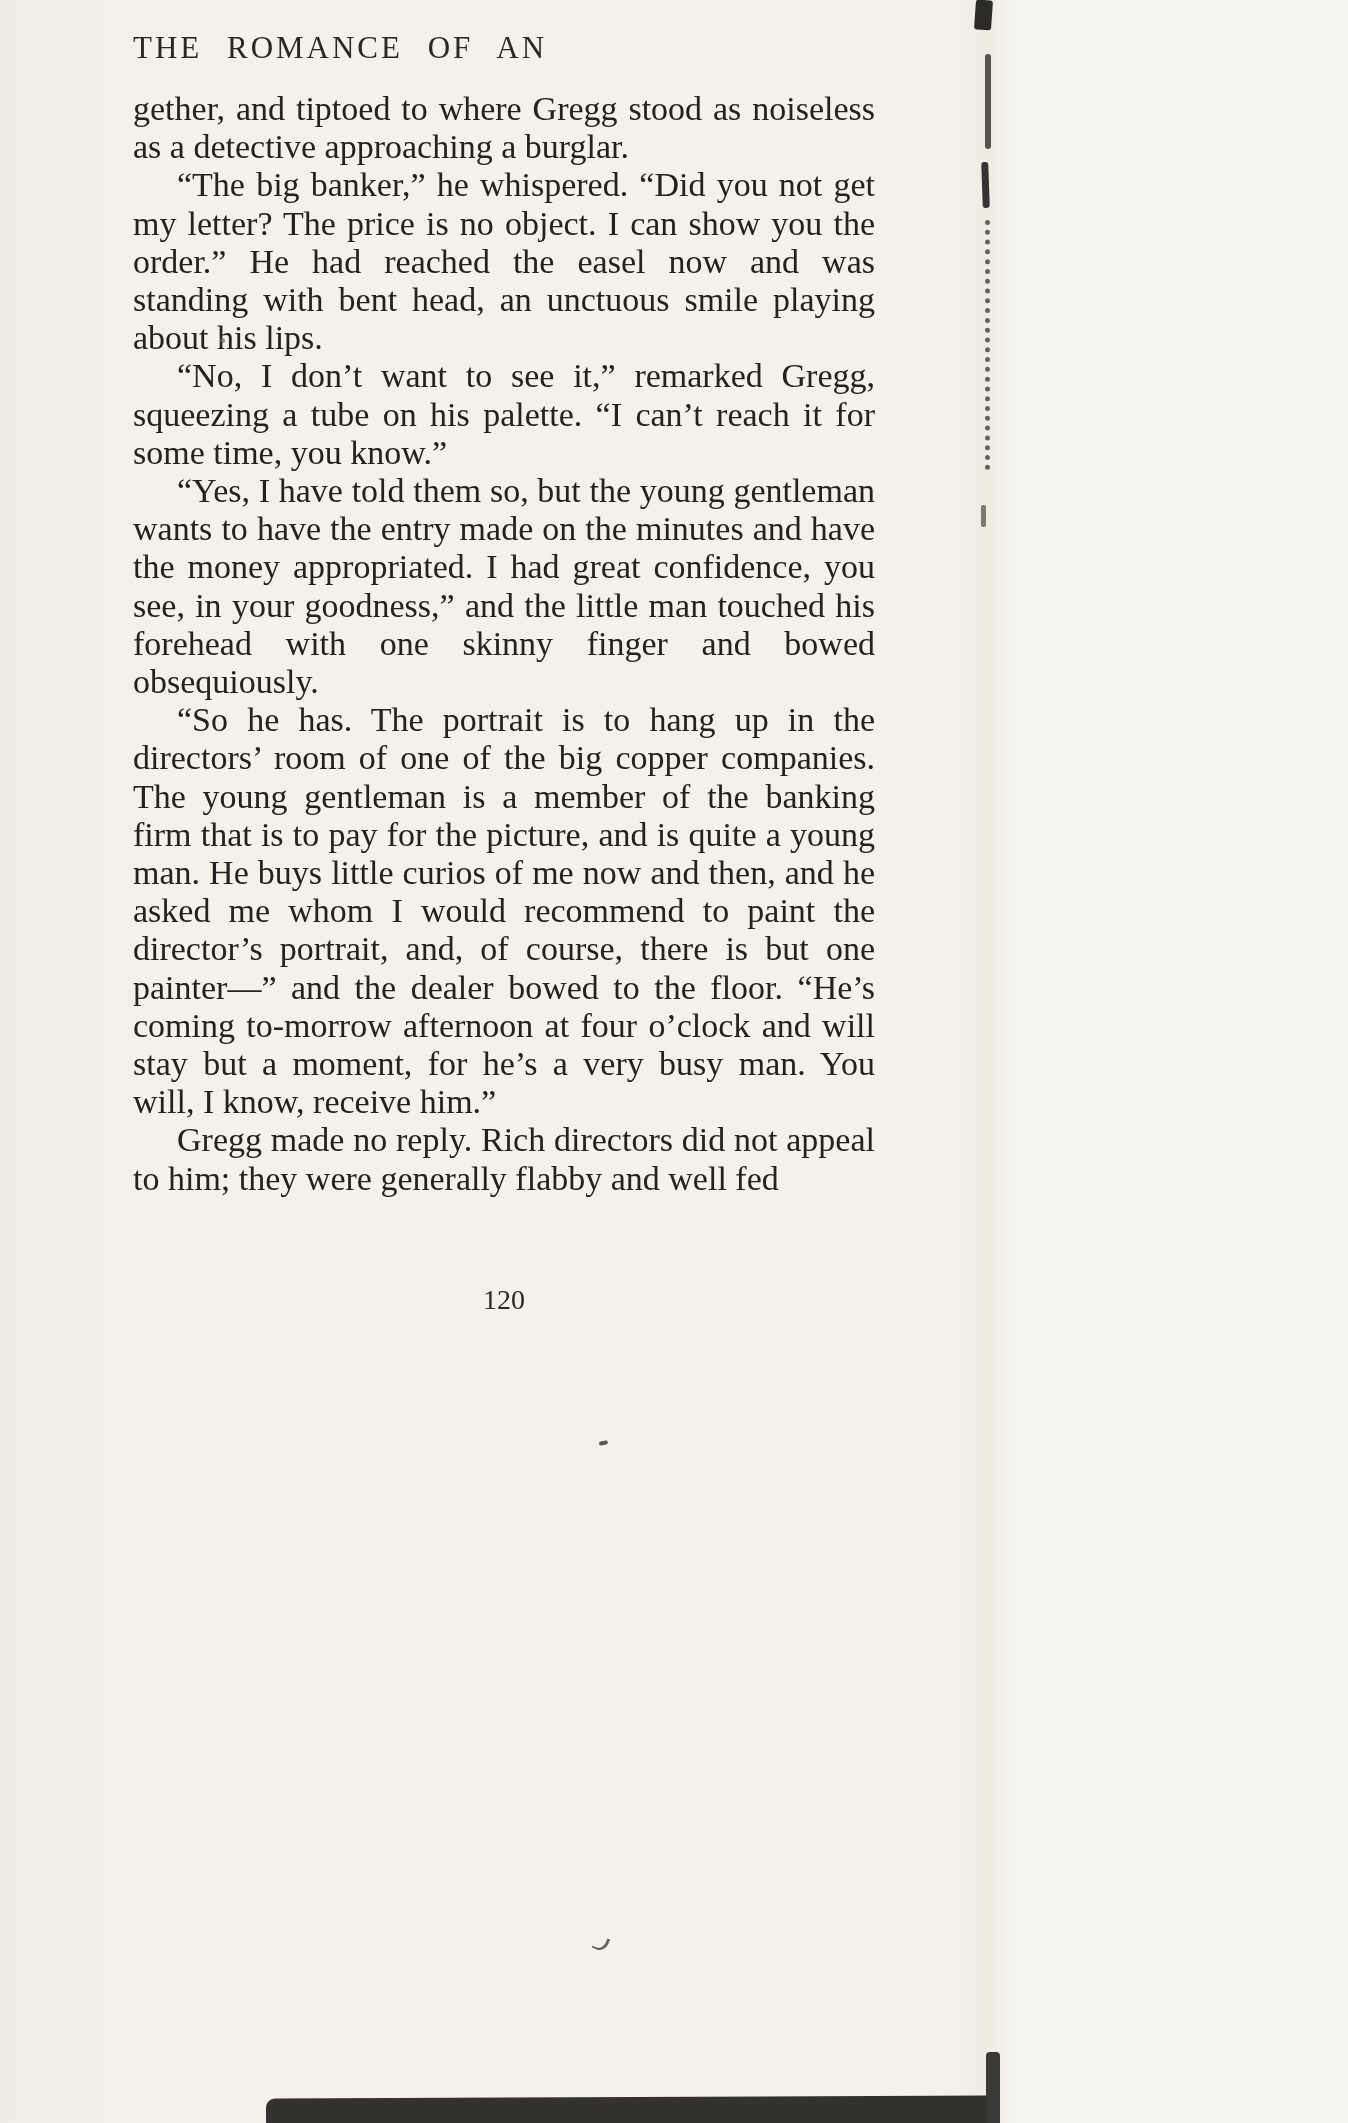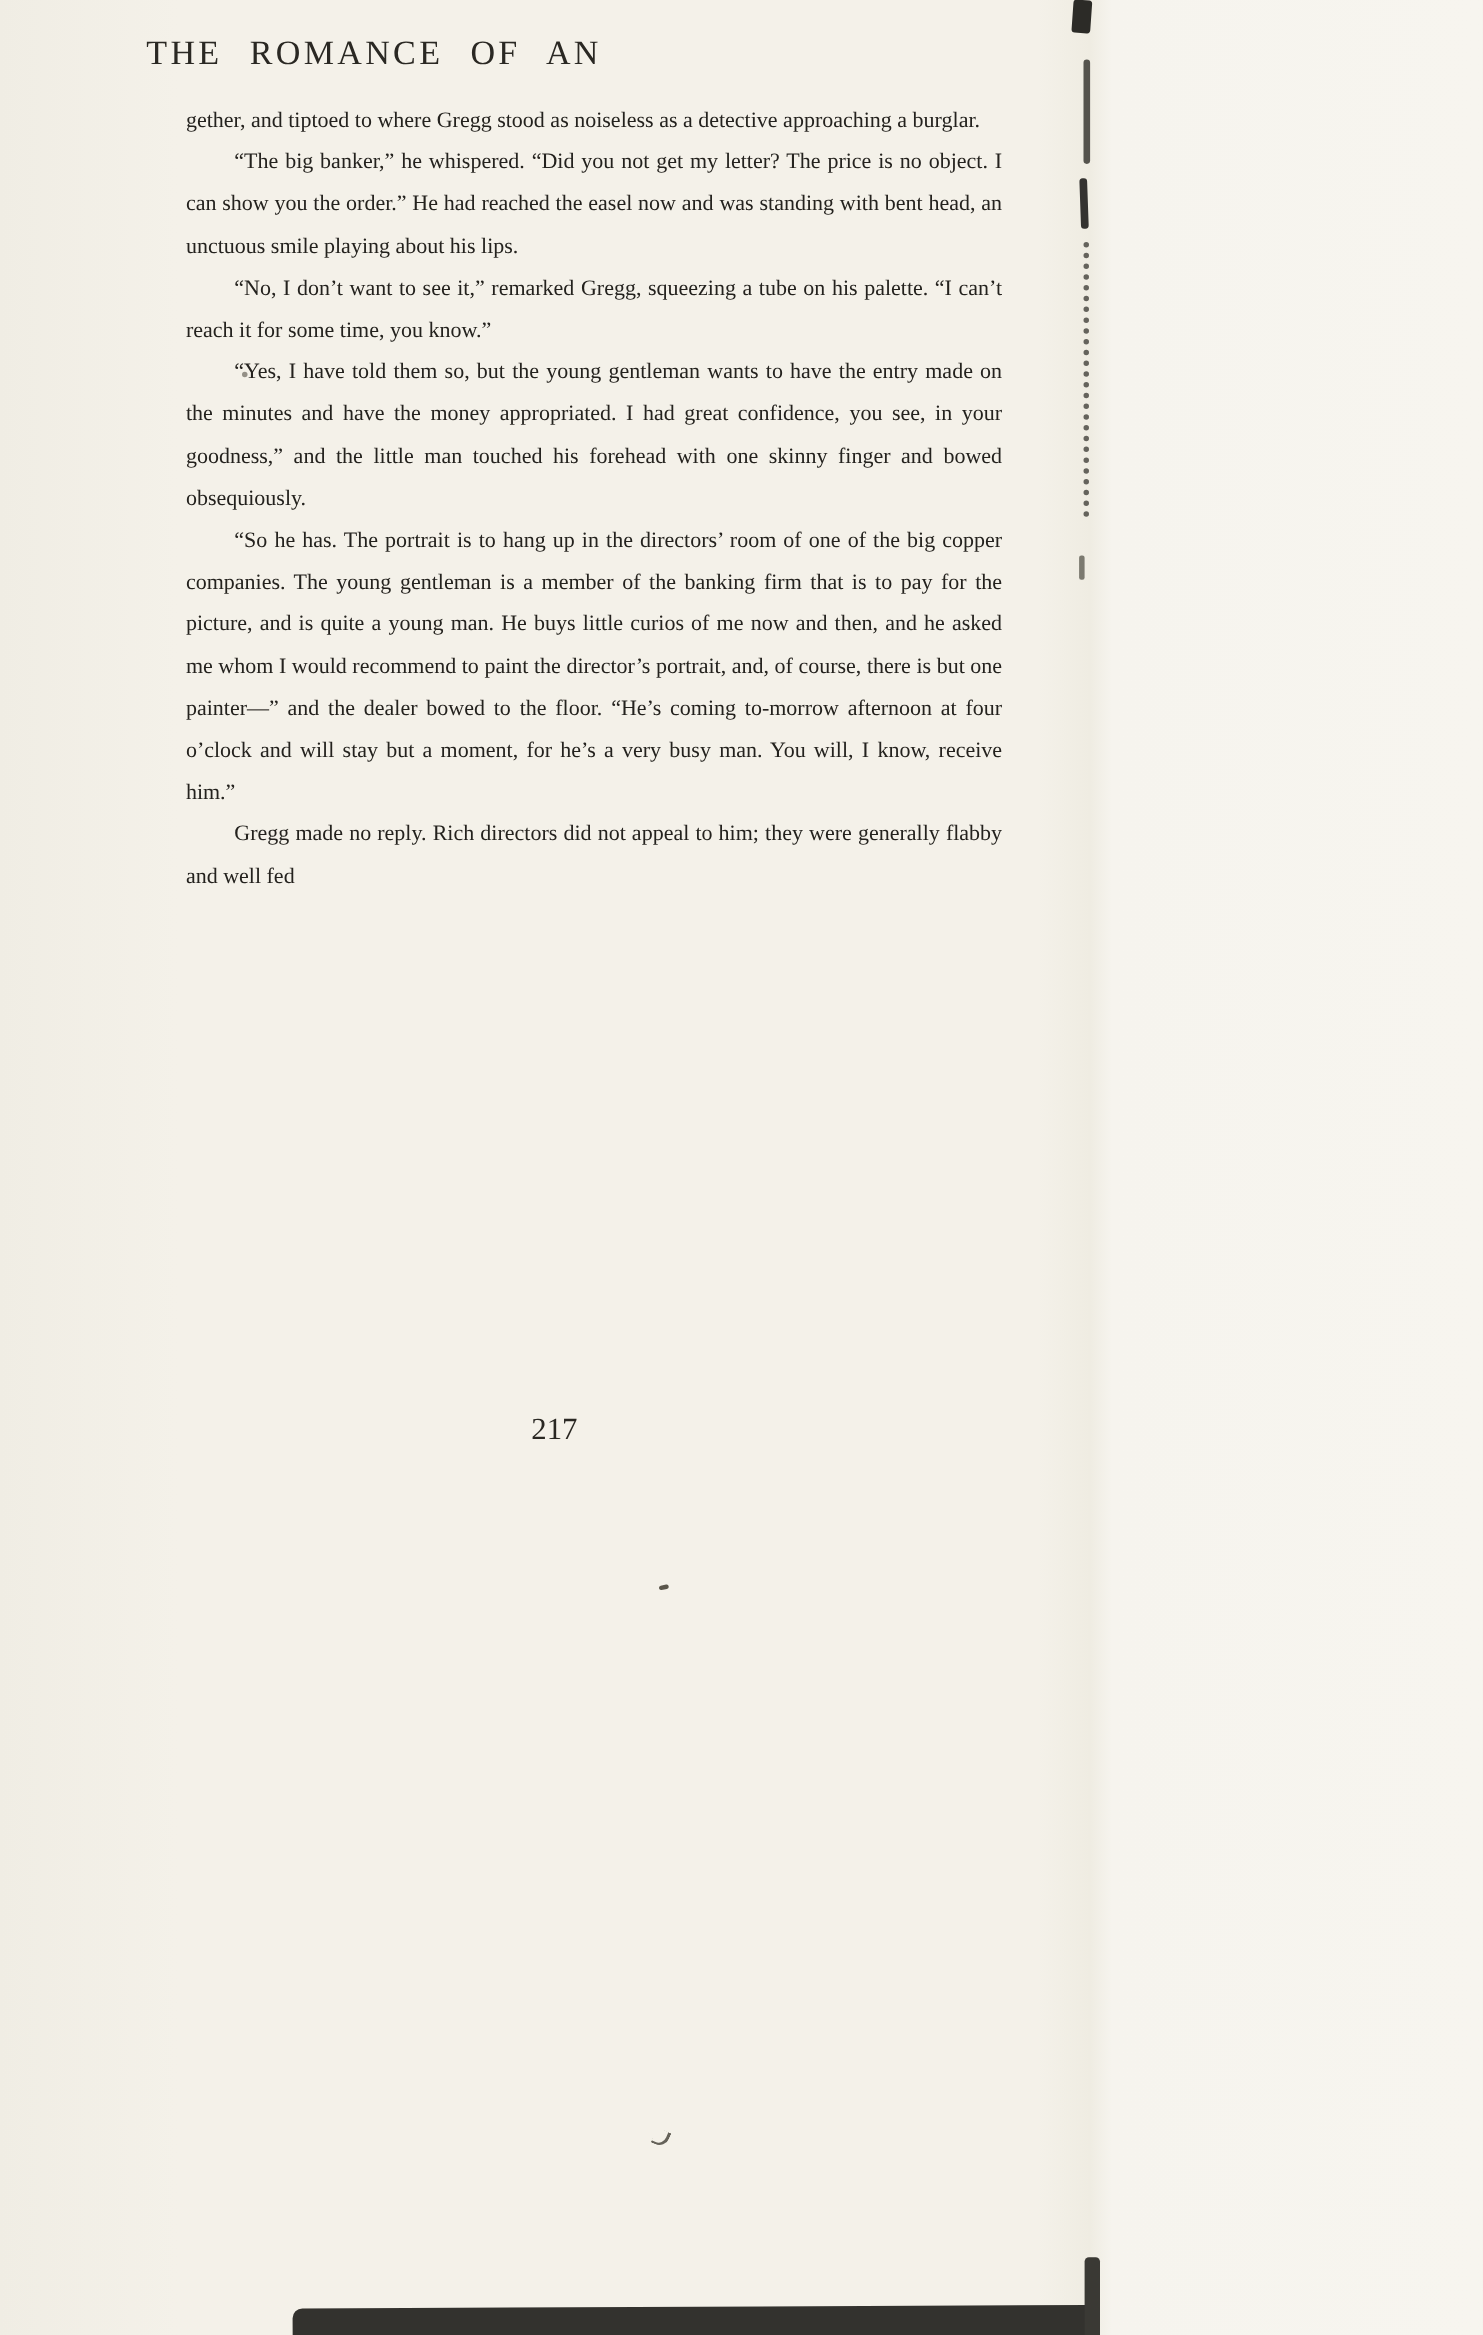--- a/index.html
+++ b/index.html
@@ -36,25 +36,24 @@
     font-size: 31px;
     letter-spacing: 3px;
     word-spacing: 0.45em;
     color: #2a2823;
   }
   .text-block {
     position: absolute;
     left: 133px;
     top: 90px;
     width: 742px;
-    font-size: 20px;
+    font-size: 34px;
     line-height: 38.2px;
     text-align: justify;
     color: #24221e;
-    margin-left: 36px;
   }
   .text-block p {
     margin: 0;
     text-indent: 44px;
   }
   .text-block p.continued {
     text-indent: 0;
   }
   .page-number {
     position: absolute;
@@ -118,21 +117,21 @@
 
   <div class="text-block">
     <p class="continued">gether, and tiptoed to where Gregg stood as noiseless as a detective approaching a burglar.</p>
     <p>“The big banker,” he whispered. “Did you not get my letter?  The price is no object.  I can show you the order.”  He had reached the easel now and was standing with bent head, an unctuous smile playing about his lips.</p>
     <p>“No, I don’t want to see it,” remarked Gregg, squeezing a tube on his palette.  “I can’t reach it for some time, you know.”</p>
     <p>“Yes, I have told them so, but the young gentleman wants to have the entry made on the minutes and have the money appropriated.  I had great confidence, you see, in your goodness,” and the little man touched his forehead with one skinny finger and bowed obsequiously.</p>
     <p>“So he has.  The portrait is to hang up in the directors’ room of one of the big copper companies. The young gentleman is a member of the banking firm that is to pay for the picture, and is quite a young man.  He buys little curios of me now and then, and he asked me whom I would recommend to paint the director’s portrait, and, of course, there is but one painter—” and the dealer bowed to the floor. “He’s coming to-morrow afternoon at four o’clock and will stay but a moment, for he’s a very busy man. You will, I know, receive him.”</p>
     <p>Gregg made no reply.  Rich directors did not appeal to him;  they were generally flabby and well fed</p>
   </div>
 
-  <div class="page-number">217</div>
+  <div class="page-number">120</div>
 
   <div class="artifact edge-blob"></div>
   <div class="artifact edge-line-a"></div>
   <div class="artifact edge-line-b"></div>
   <div class="artifact edge-dots"></div>
   <div class="artifact edge-dash"></div>
   <div class="artifact speck-1"></div>
   <div class="artifact speck-2"></div>
   <div class="artifact speck-3"></div>
   <div class="artifact bottom-band"></div>

